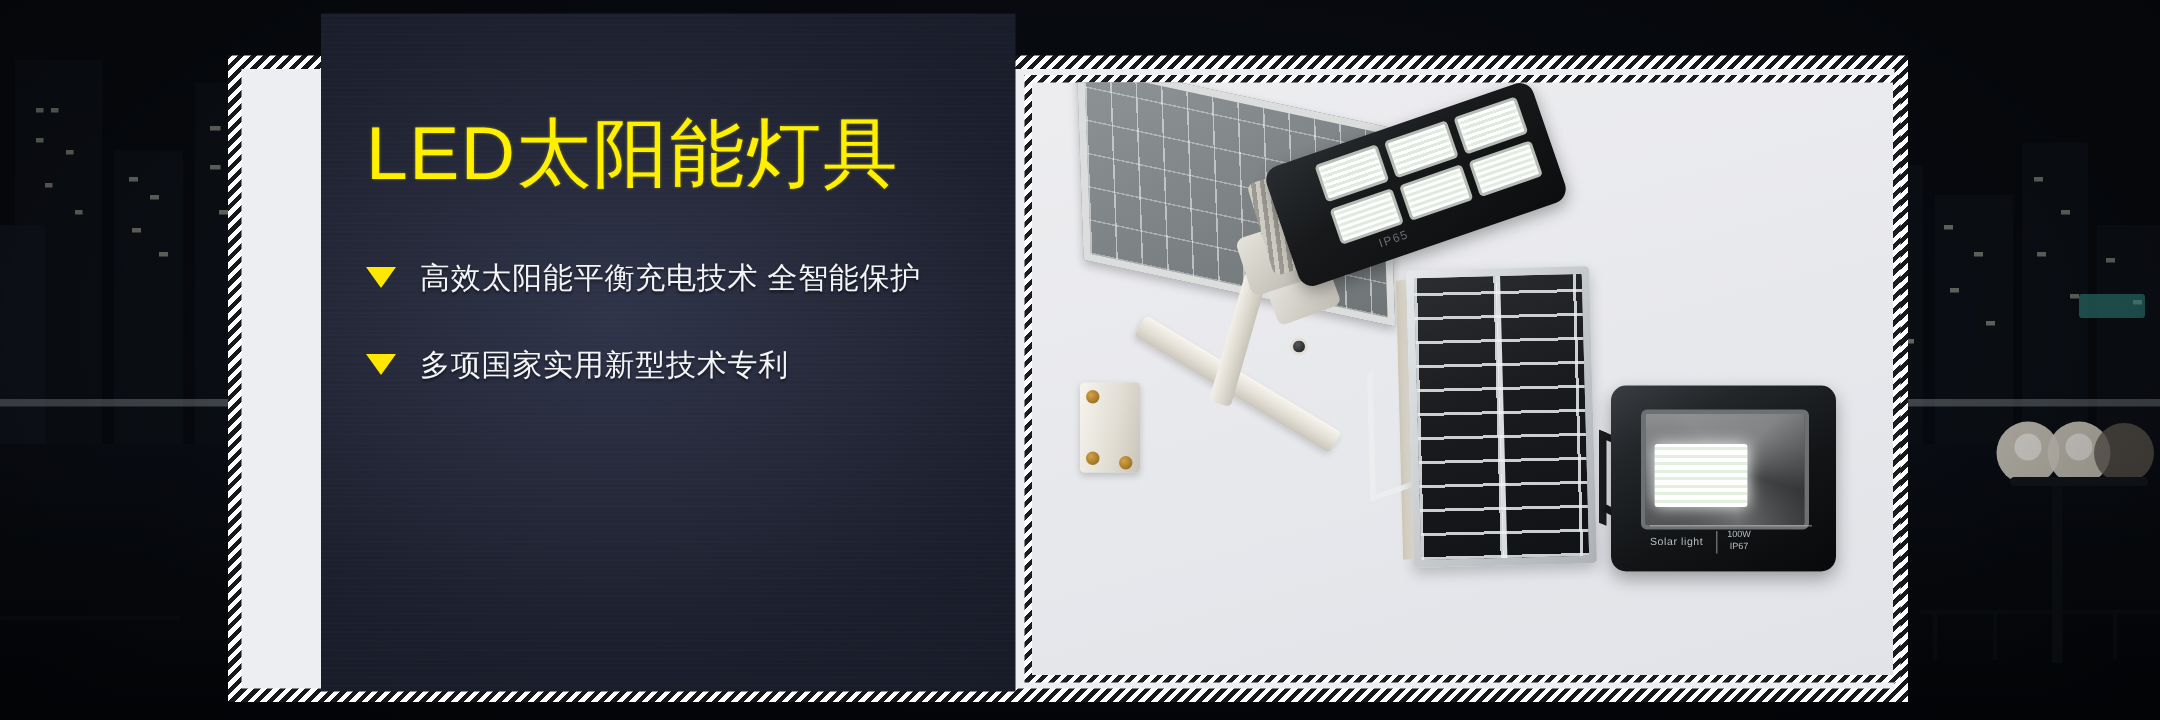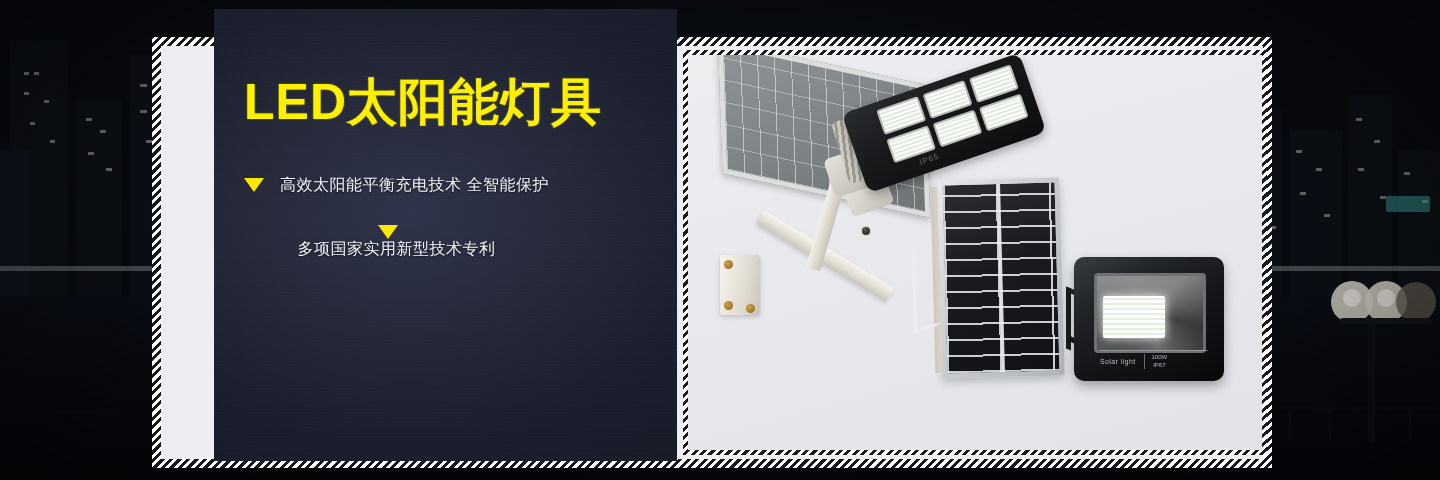--- a/index.html
+++ b/index.html
@@ -46,39 +46,39 @@
       radial-gradient(ellipse 110% 80% at 42% 45%, #30344a 0%, #242838 35%, #1b1e2c 62%, #151824 100%);
     overflow:hidden;
   }
   .panel-dark::after {
     content:""; position:absolute; inset:0;
     background:repeating-linear-gradient(0deg,rgba(255,255,255,.012) 0px,rgba(255,255,255,.012) 1px,transparent 1px,transparent 3px);
   }
 
   .title {
     position:absolute; left:30px; top:60px;
-    font-size:50px; font-weight:bold; letter-spacing:1px;
+    font-size:50px; font-weight:normal; letter-spacing:1px;
     color:#fff000;
     text-shadow:0 0 2px rgba(255,240,0,.45);
     white-space:nowrap;
     z-index:2;
   }
 
   .bullets { position:absolute; left:30px; top:158px; z-index:2; }
   .bullet { display:flex; align-items:center; height:36px; margin-bottom:22px; }
-  .bullet:last-child { margin-bottom:0;flex-direction:column; }
+  .bullet:last-child { margin-bottom:0; }
   .tri {
     width:0;height:0;
     border-left:10px solid transparent;
     border-right:10px solid transparent;
     border-top:14px solid #ffe800;
     margin-right:16px; flex:none;
   }
   .bullet-text {
-    font-size:16px; color:#f2f4f8; white-space:nowrap;
+    font-size:20px; color:#f2f4f8; white-space:nowrap;
     letter-spacing:.5px;
     text-shadow:0 1px 2px rgba(0,0,0,.6);
   }
 
   
   .panel-light {
     position:absolute; left:522px; top:4px; width:584px; height:405px;
     background:
       repeating-linear-gradient(-45deg,
         #ffffff 0px,#ffffff 3px,

